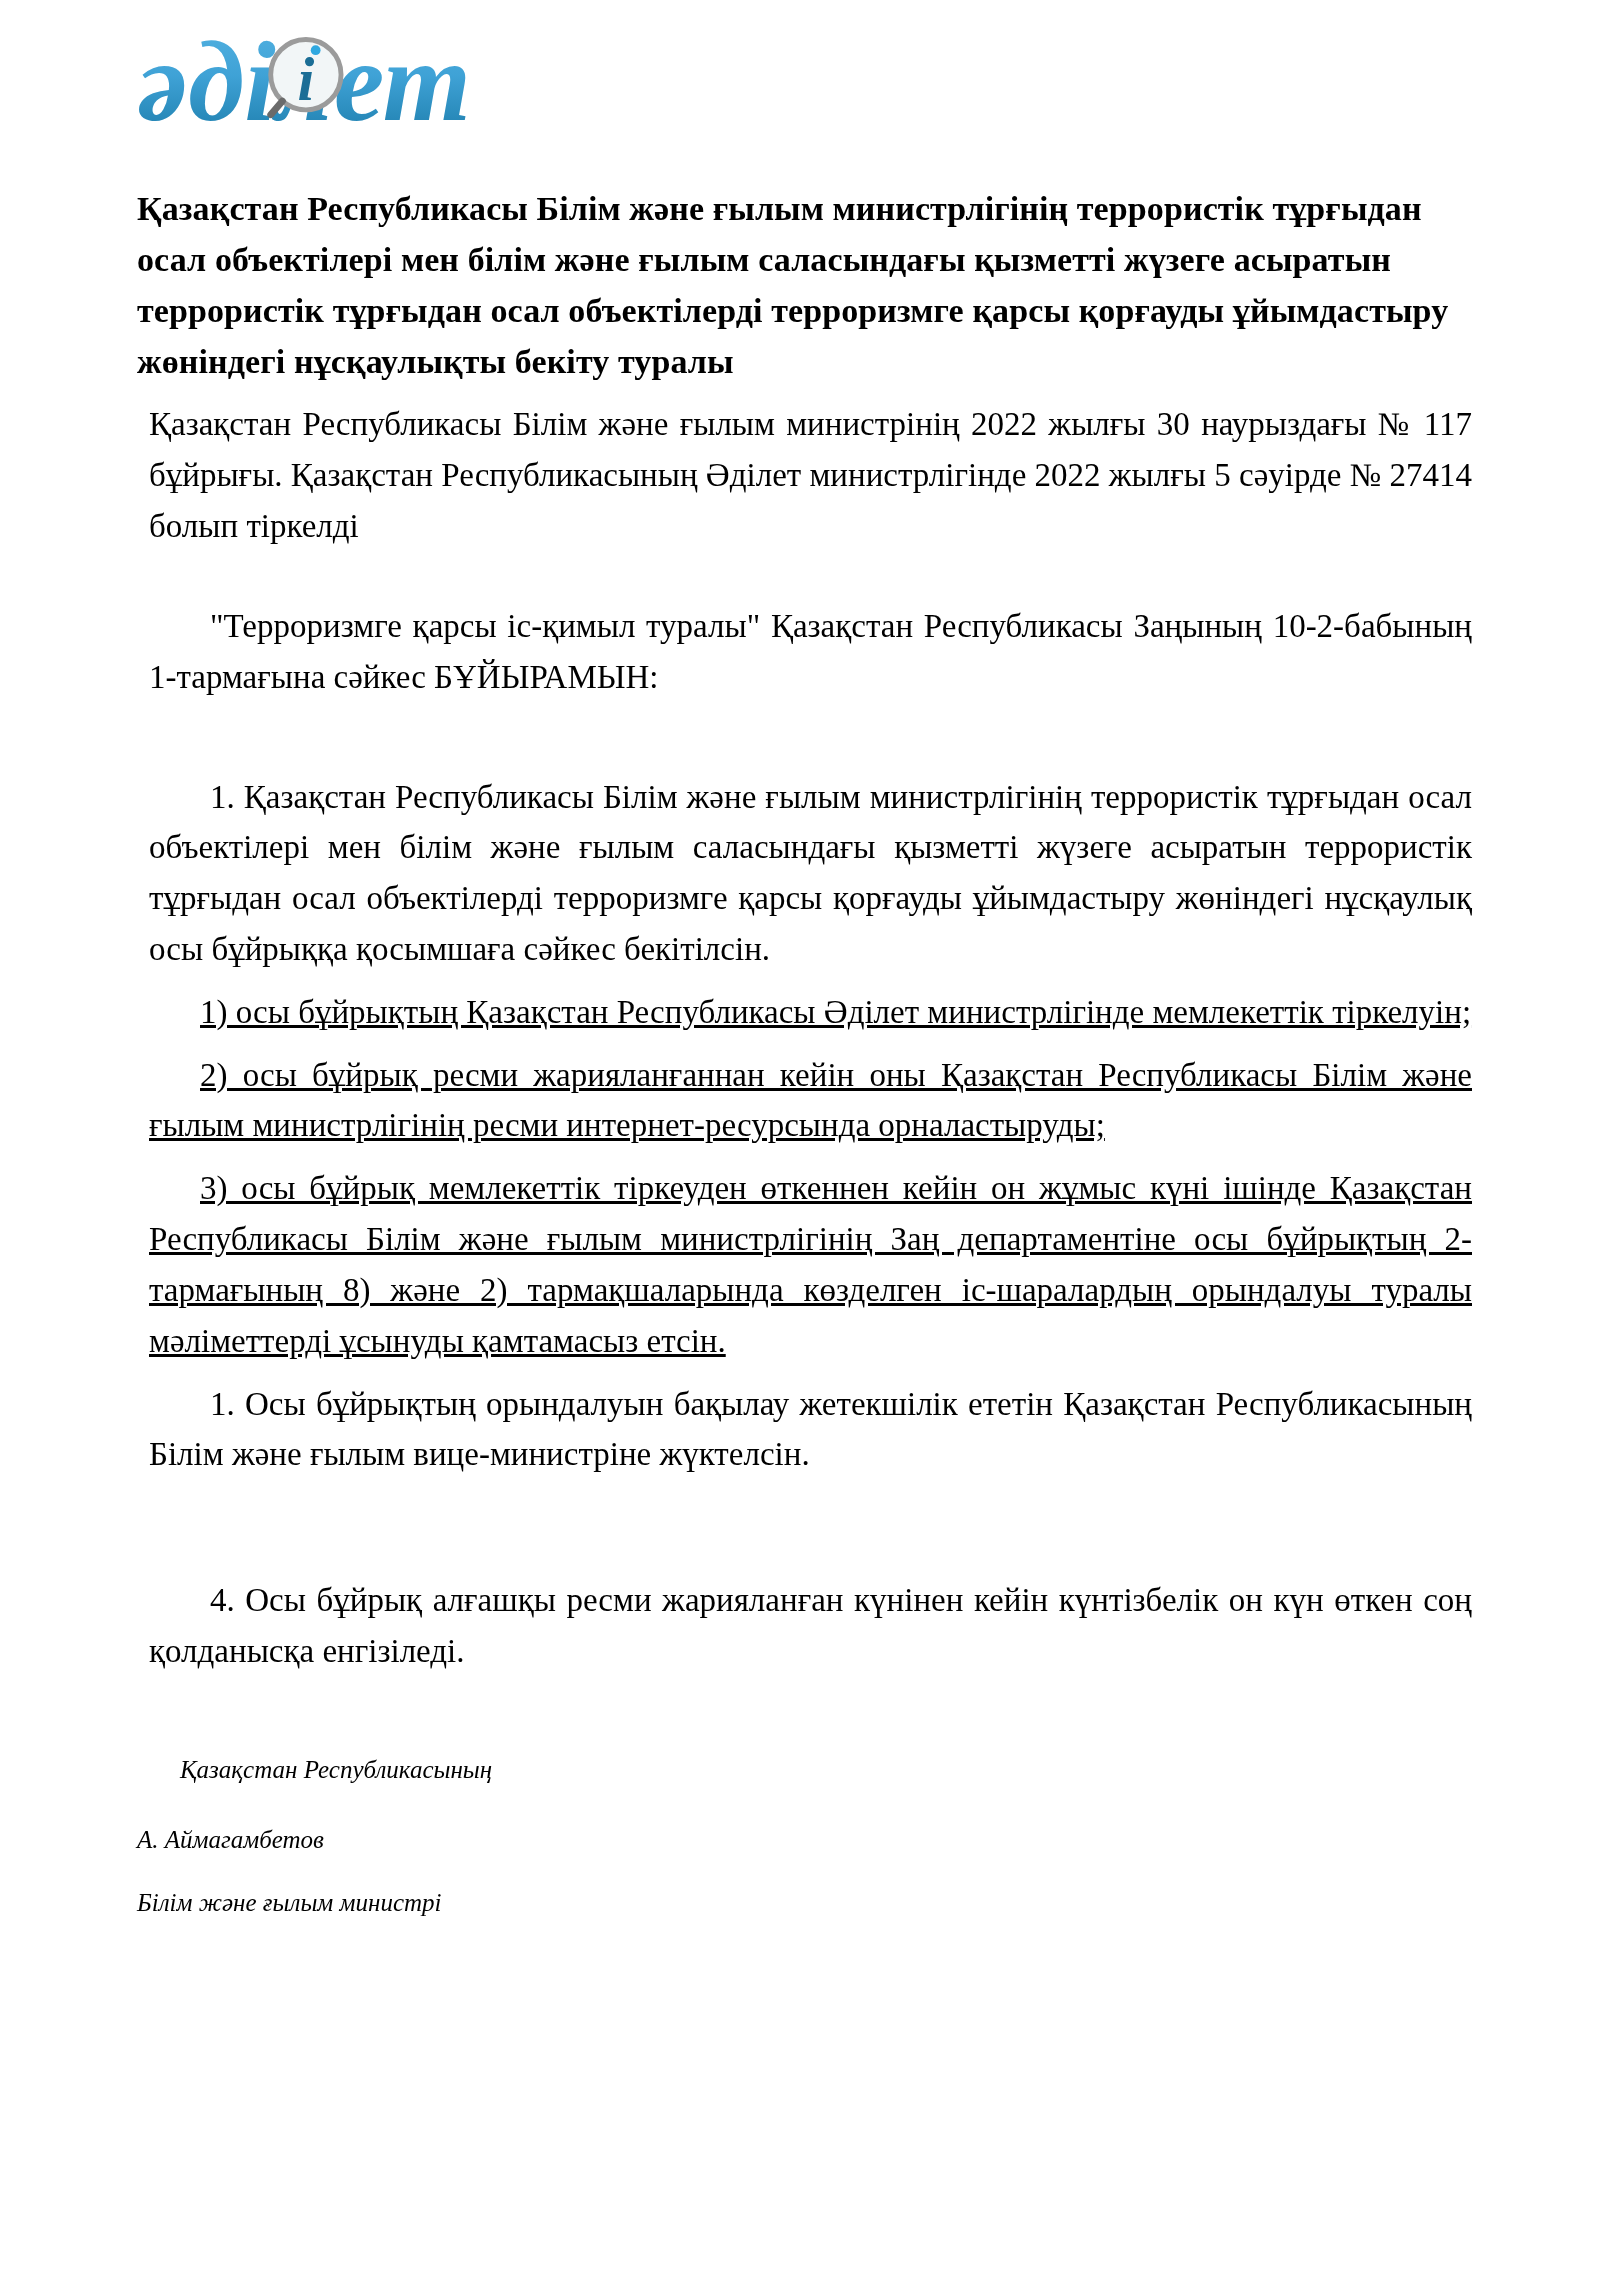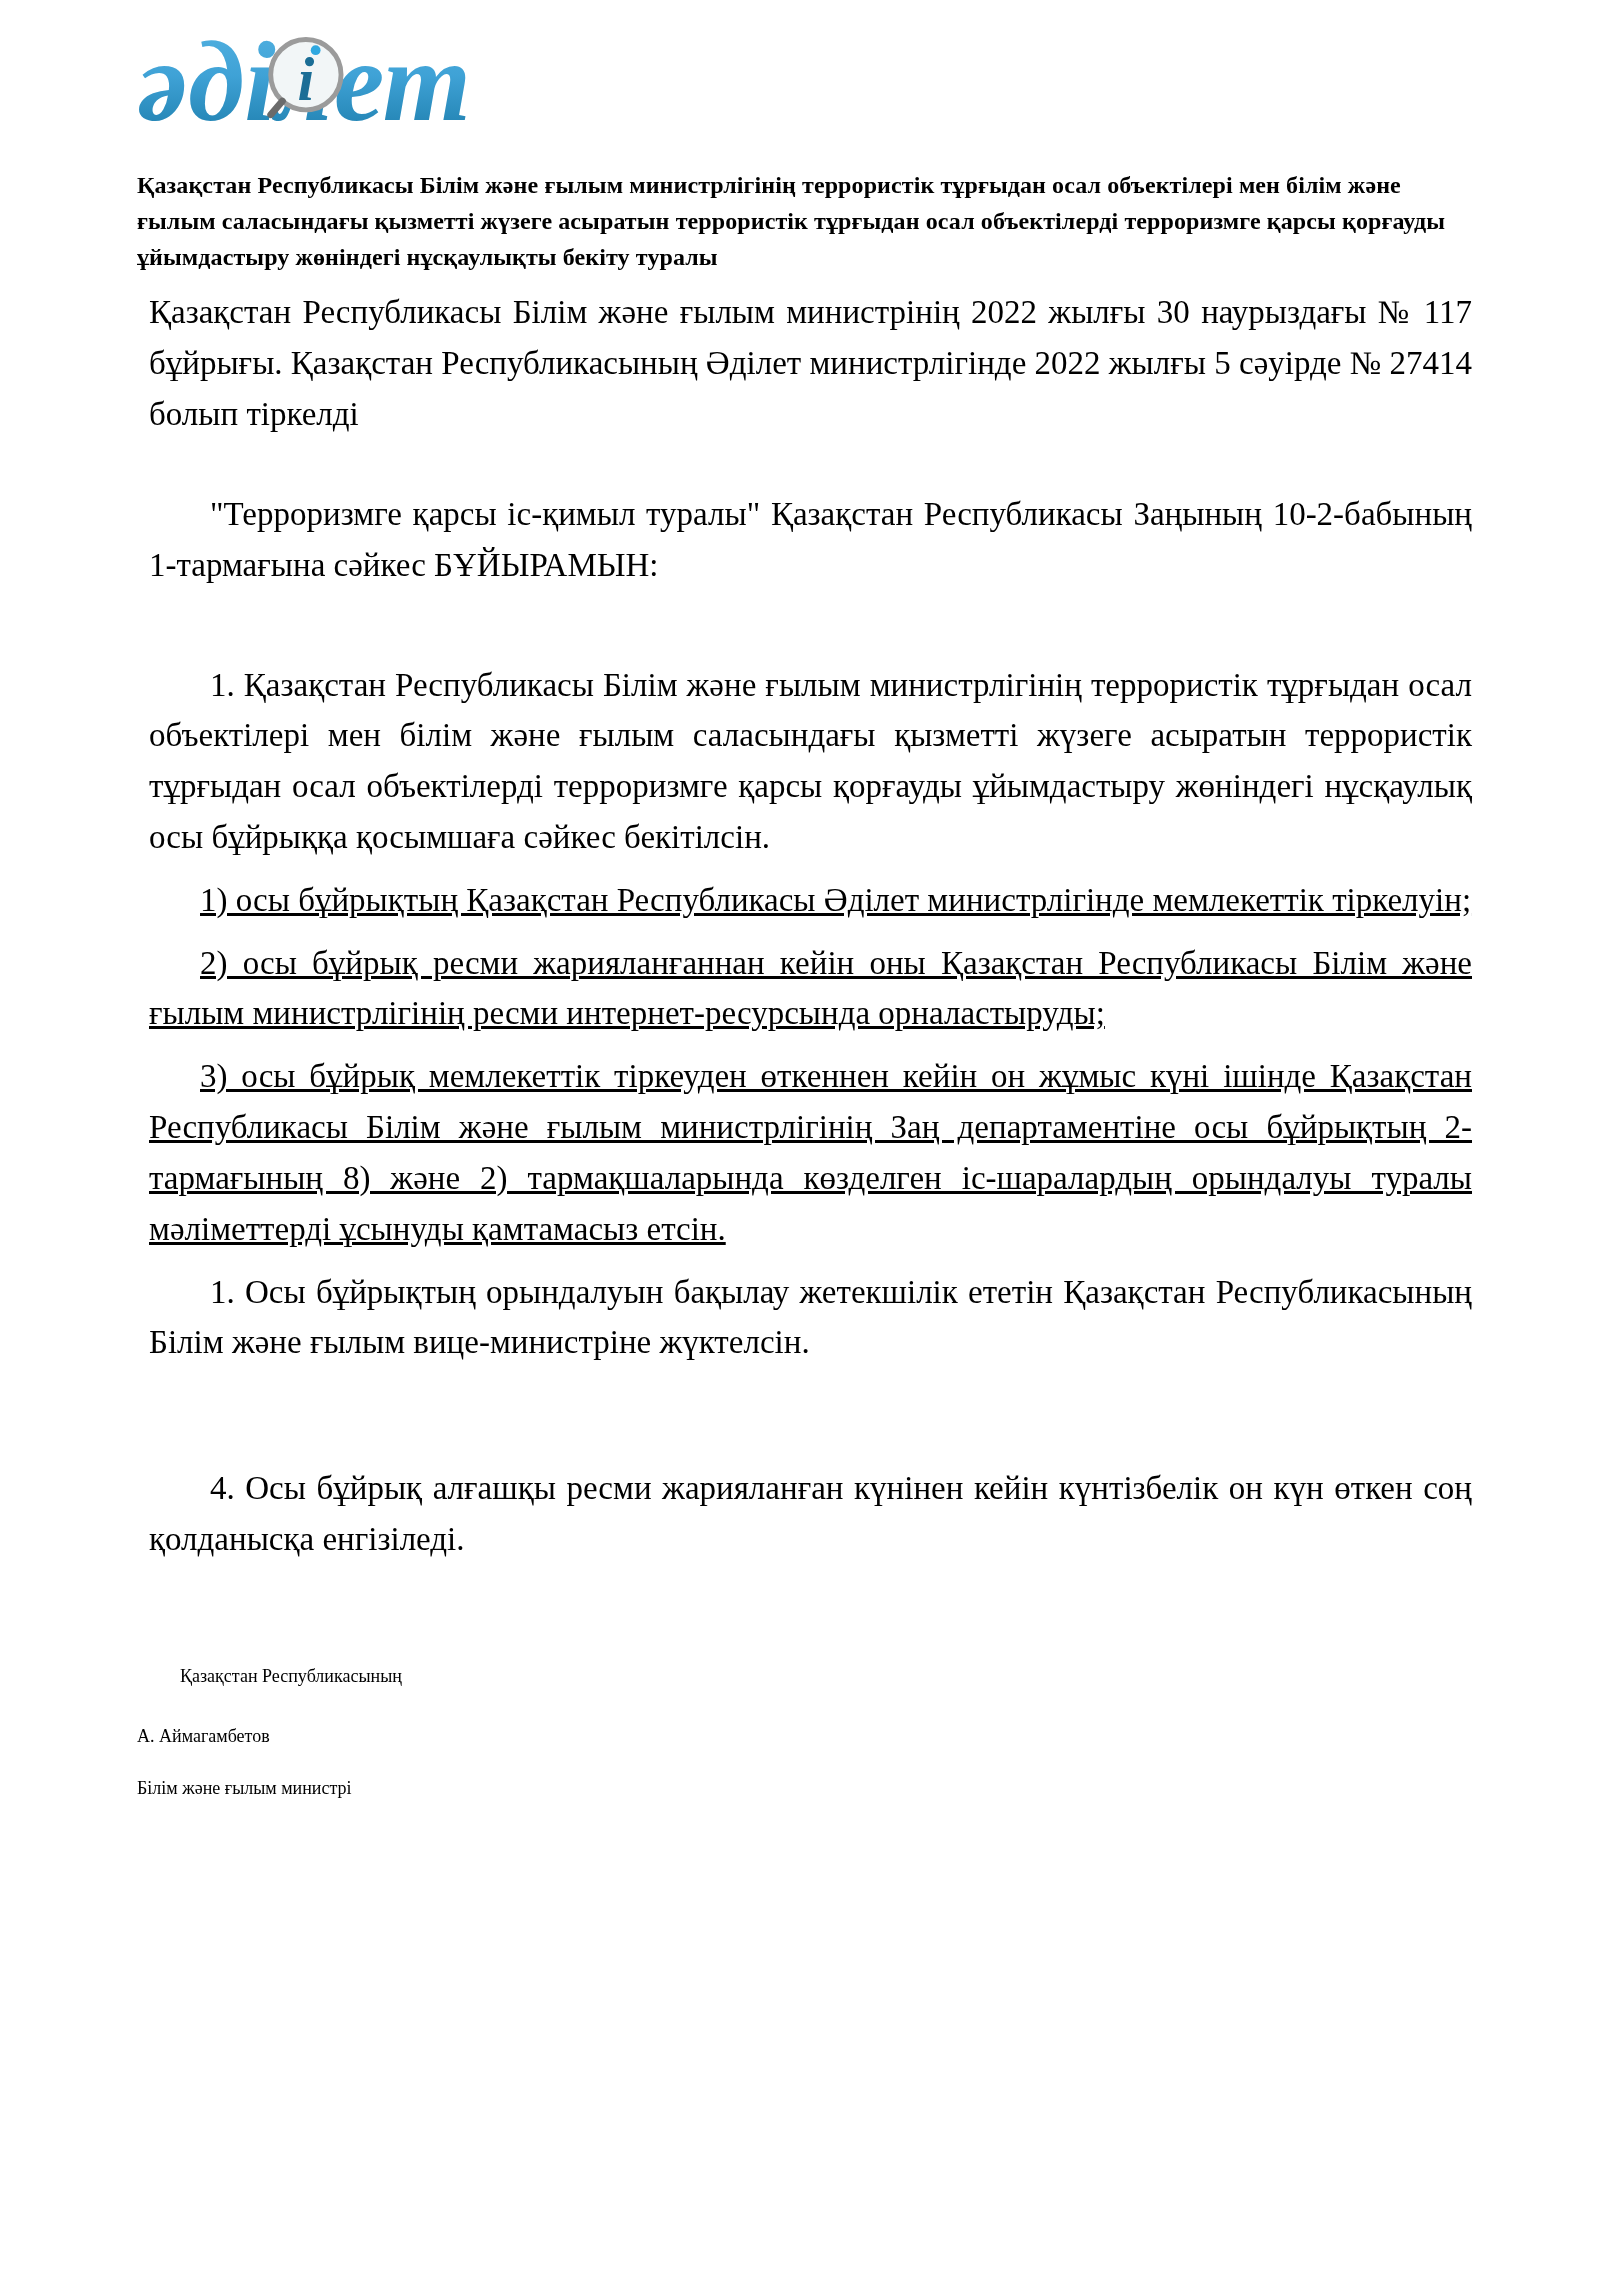--- a/index.html
+++ b/index.html
@@ -31,25 +31,25 @@
     padding-top: 17.6px;
     box-sizing: border-box;
   }
   .logo-svg {
     display: block;
     margin-left: 0px;
   }
 
   
   .doc-title {
-    font-size: 24px;
+    font-size: 34px;
     font-weight: bold;
     line-height: 1.50;
     text-align: left;
-    margin: 0 0 0 0;
+    margin: 16px 0 0 0;
     letter-spacing: 0.1px;
   }
 
   
   .para {
     font-size: 33px;
     line-height: 1.54;
     text-align: justify;
     text-justify: inter-word;
     margin: 12px;
@@ -57,22 +57,23 @@
   .para.no-indent { text-indent: 0; }
   .para.indent    { text-indent: 61px; }
   .para.indent-sm { text-indent: 51px; text-decoration: underline; }
 
   .gap-sm { height: 25.5px; }
   .gap-md { height: 45px; }
   .gap-lg { height: 71px; }
 
   
   .sig-wrap {
-    margin-top: 98px;
-    font-size: 18px;
+    margin-top: 74px;
+    font-style: italic;
+    font-size: 25px;
     line-height: 1.5;
   }
   .sig-org {
     padding-left: 43px;
   }
   .sig-name {
     text-align: left;
     padding-right: 7.8px;
     margin-top: 33px;
   }

